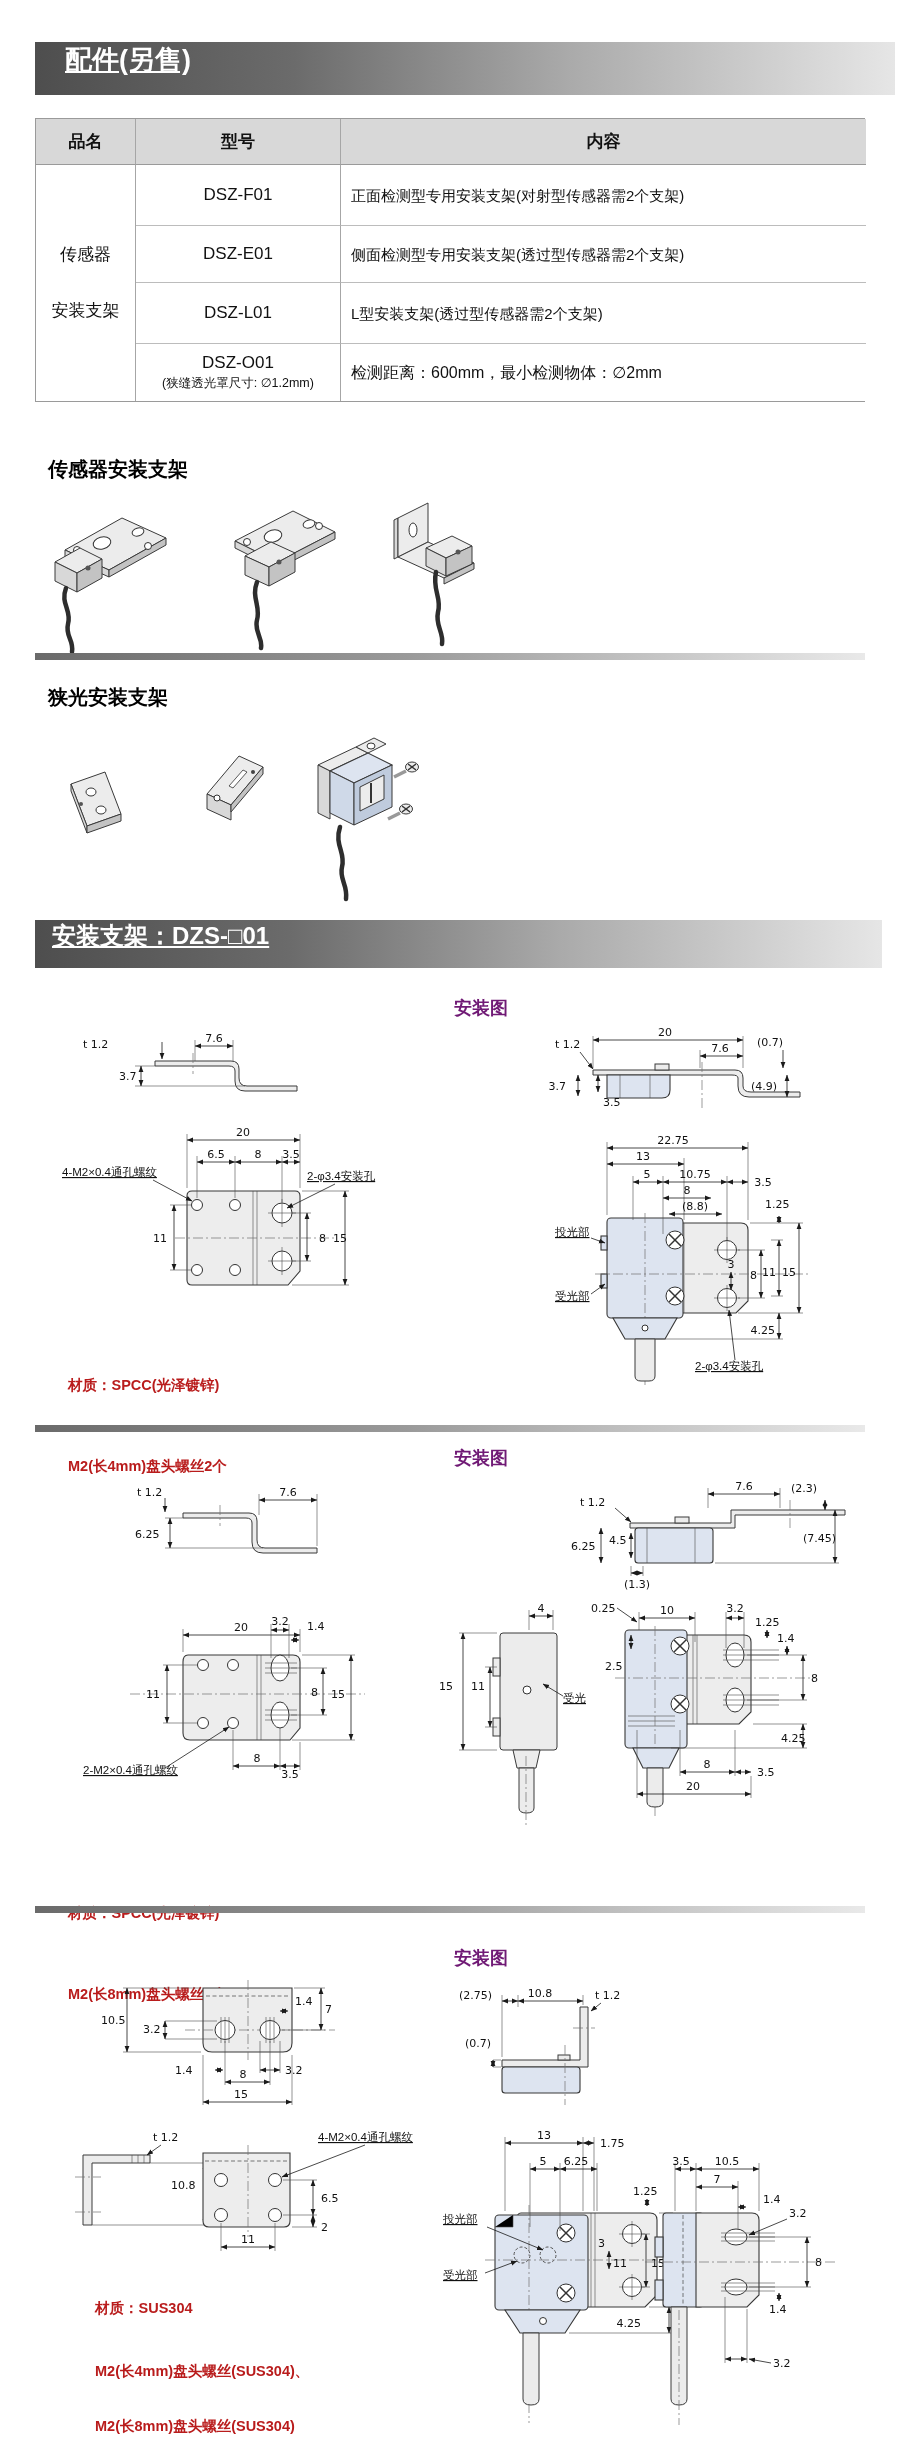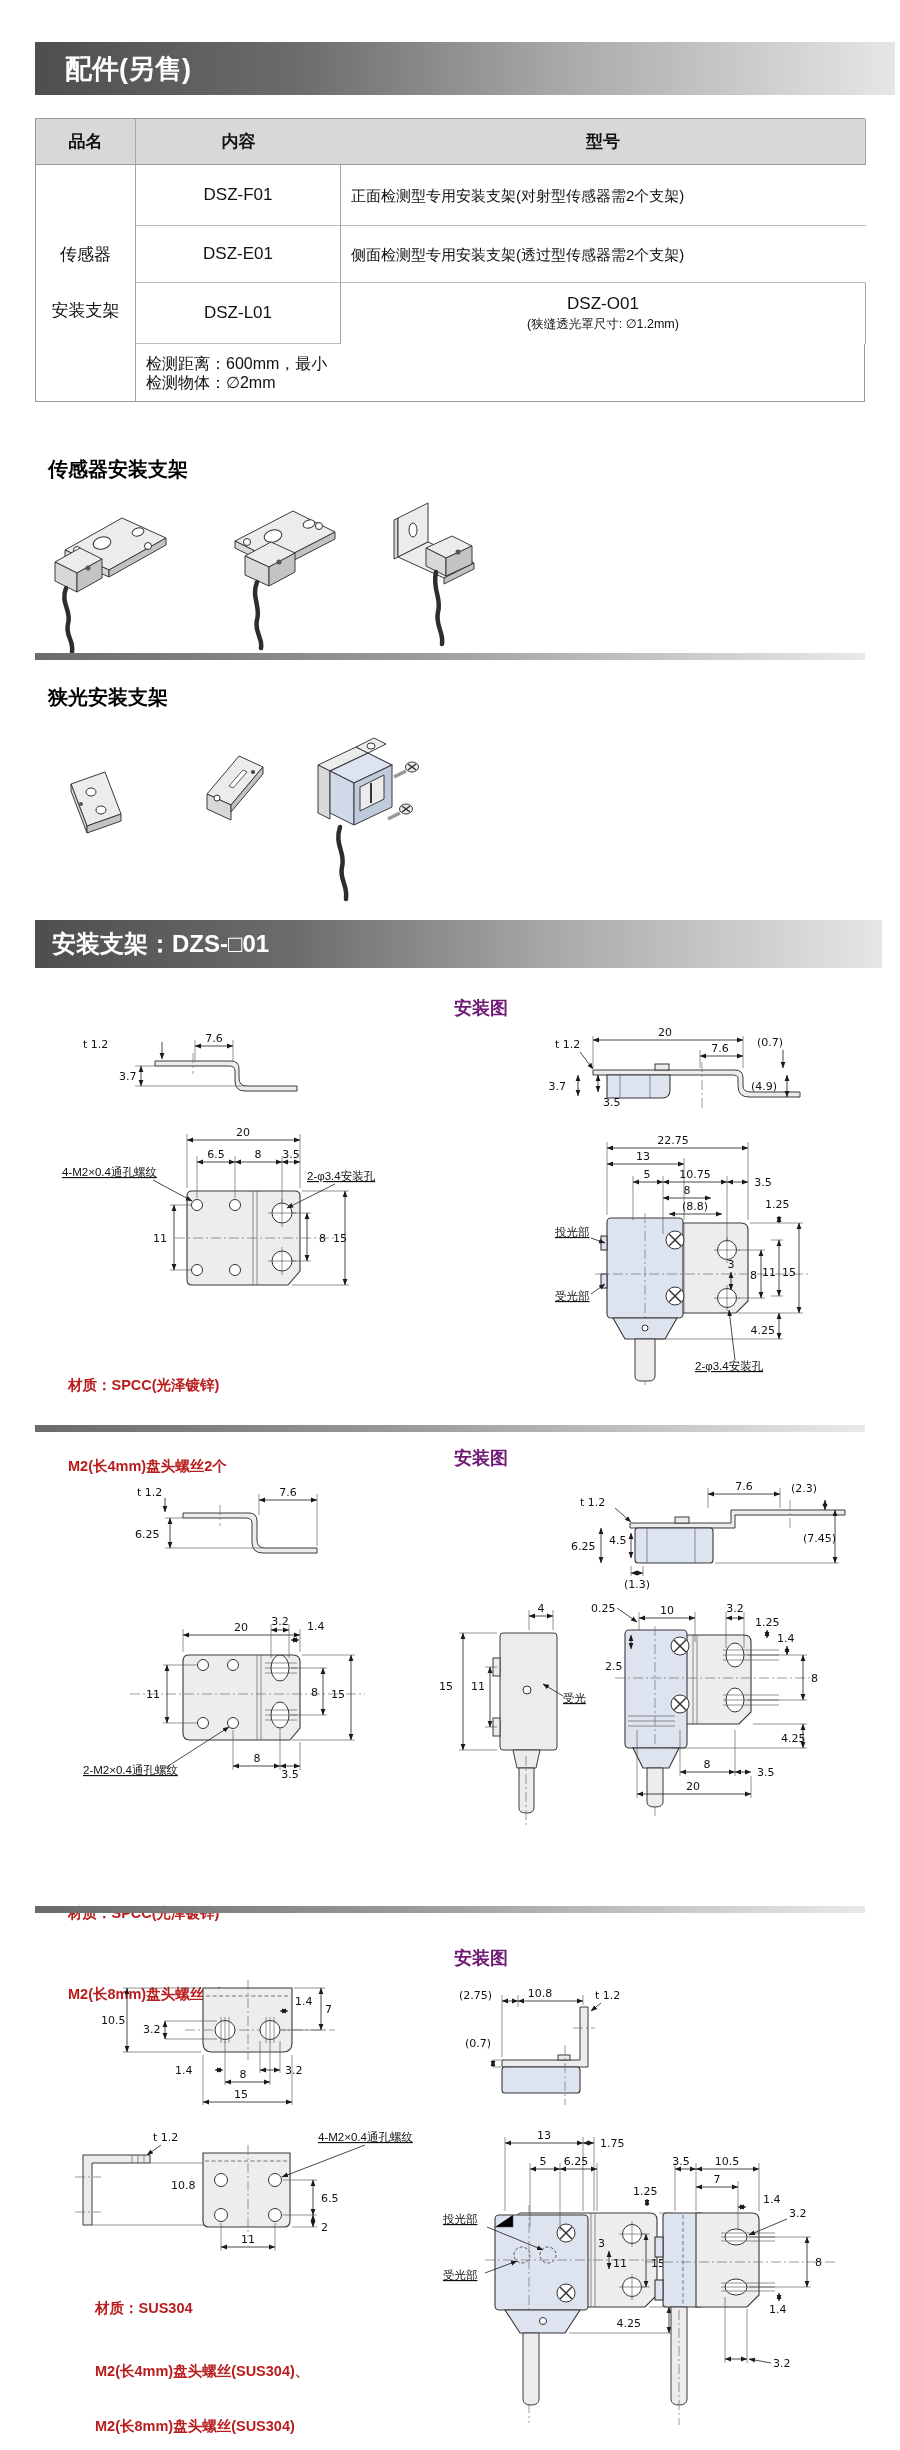--- a/index.html
+++ b/index.html
@@ -1,21 +1,21 @@
 <!DOCTYPE html>
 <html><head>
 <meta charset="utf-8">
 <style>
   html,body{margin:0;padding:0;background:#fff;}
   body{font-family:"Liberation Sans","DejaVu Sans",sans-serif;color:#111;}
   #page{position:relative;width:900px;height:2450px;background:#fff;overflow:hidden;}
 
   .hbar{position:absolute;left:35px;width:830px;height:50px;
         background:linear-gradient(90deg,#4e4e4e 0%,#6b6b6b 30%,#aaaaaa 62%,#e6e6e6 100%);
-        color:#fff;font-weight:bold;display:flex;align-items:center;}
+        color:#fff;font-weight:bold;display:flex;align-items:flex-start;text-decoration:underline;}
   #hbar1{top:42px;height:53px;font-size:27px;padding-left:30px;}
   #hbar2{top:920px;height:48px;font-size:24px;padding-left:17px;}
 
   .divider{position:absolute;left:35px;width:830px;height:7px;
         background:linear-gradient(90deg,#6a6a6a 0%,#9a9a9a 45%,#e9e9e9 100%);}
 
   
   #acc-table{position:absolute;left:35px;top:118px;width:830px;display:grid;
         grid-template-columns:100px 205px 525px;grid-template-rows:46px 61px 57px 61px 57px;
         border:1px solid #9a9a9a;box-sizing:border-box;font-size:16px;}
@@ -68,35 +68,36 @@
 </svg>
 
 <div id="page">
 
   <div class="hbar" id="hbar1">
     <span>配件(另售)</span>
   </div>
 
   <div id="acc-table">
     <div class="cell hcell">品名</div>
+    <div class="cell hcell">型号</div>
     <div class="cell hcell lastcol">内容</div>
-    <div class="cell hcell">型号</div>
 
     <div class="cell group">
       <span>传感器</span>
       <span>安装支架</span>
     </div>
 
     <div class="cell model">DSZ-F01</div>
     <div class="cell desc lastcol">正面检测型专用安装支架(对射型传感器需2个支架)</div>
 
     <div class="cell model">DSZ-E01</div>
     <div class="cell desc lastcol">侧面检测型专用安装支架(透过型传感器需2个支架)</div>
 
     <div class="cell model">DSZ-L01</div>
+    <div class="cell desc lastcol">L型安装支架(透过型传感器需2个支架)</div>
 
     <div class="cell model lastrow">
       <span>DSZ-O01</span>
       <span class="mnote">(狭缝透光罩尺寸: ∅1.2mm)</span>
     </div>
     <div class="cell desc lastcol lastrow" style="font-size:16px">检测距离：600mm，最小检测物体：∅2mm</div>
   </div>
 
   <div class="sec-title" style="top:456px">传感器安装支架</div>
 

